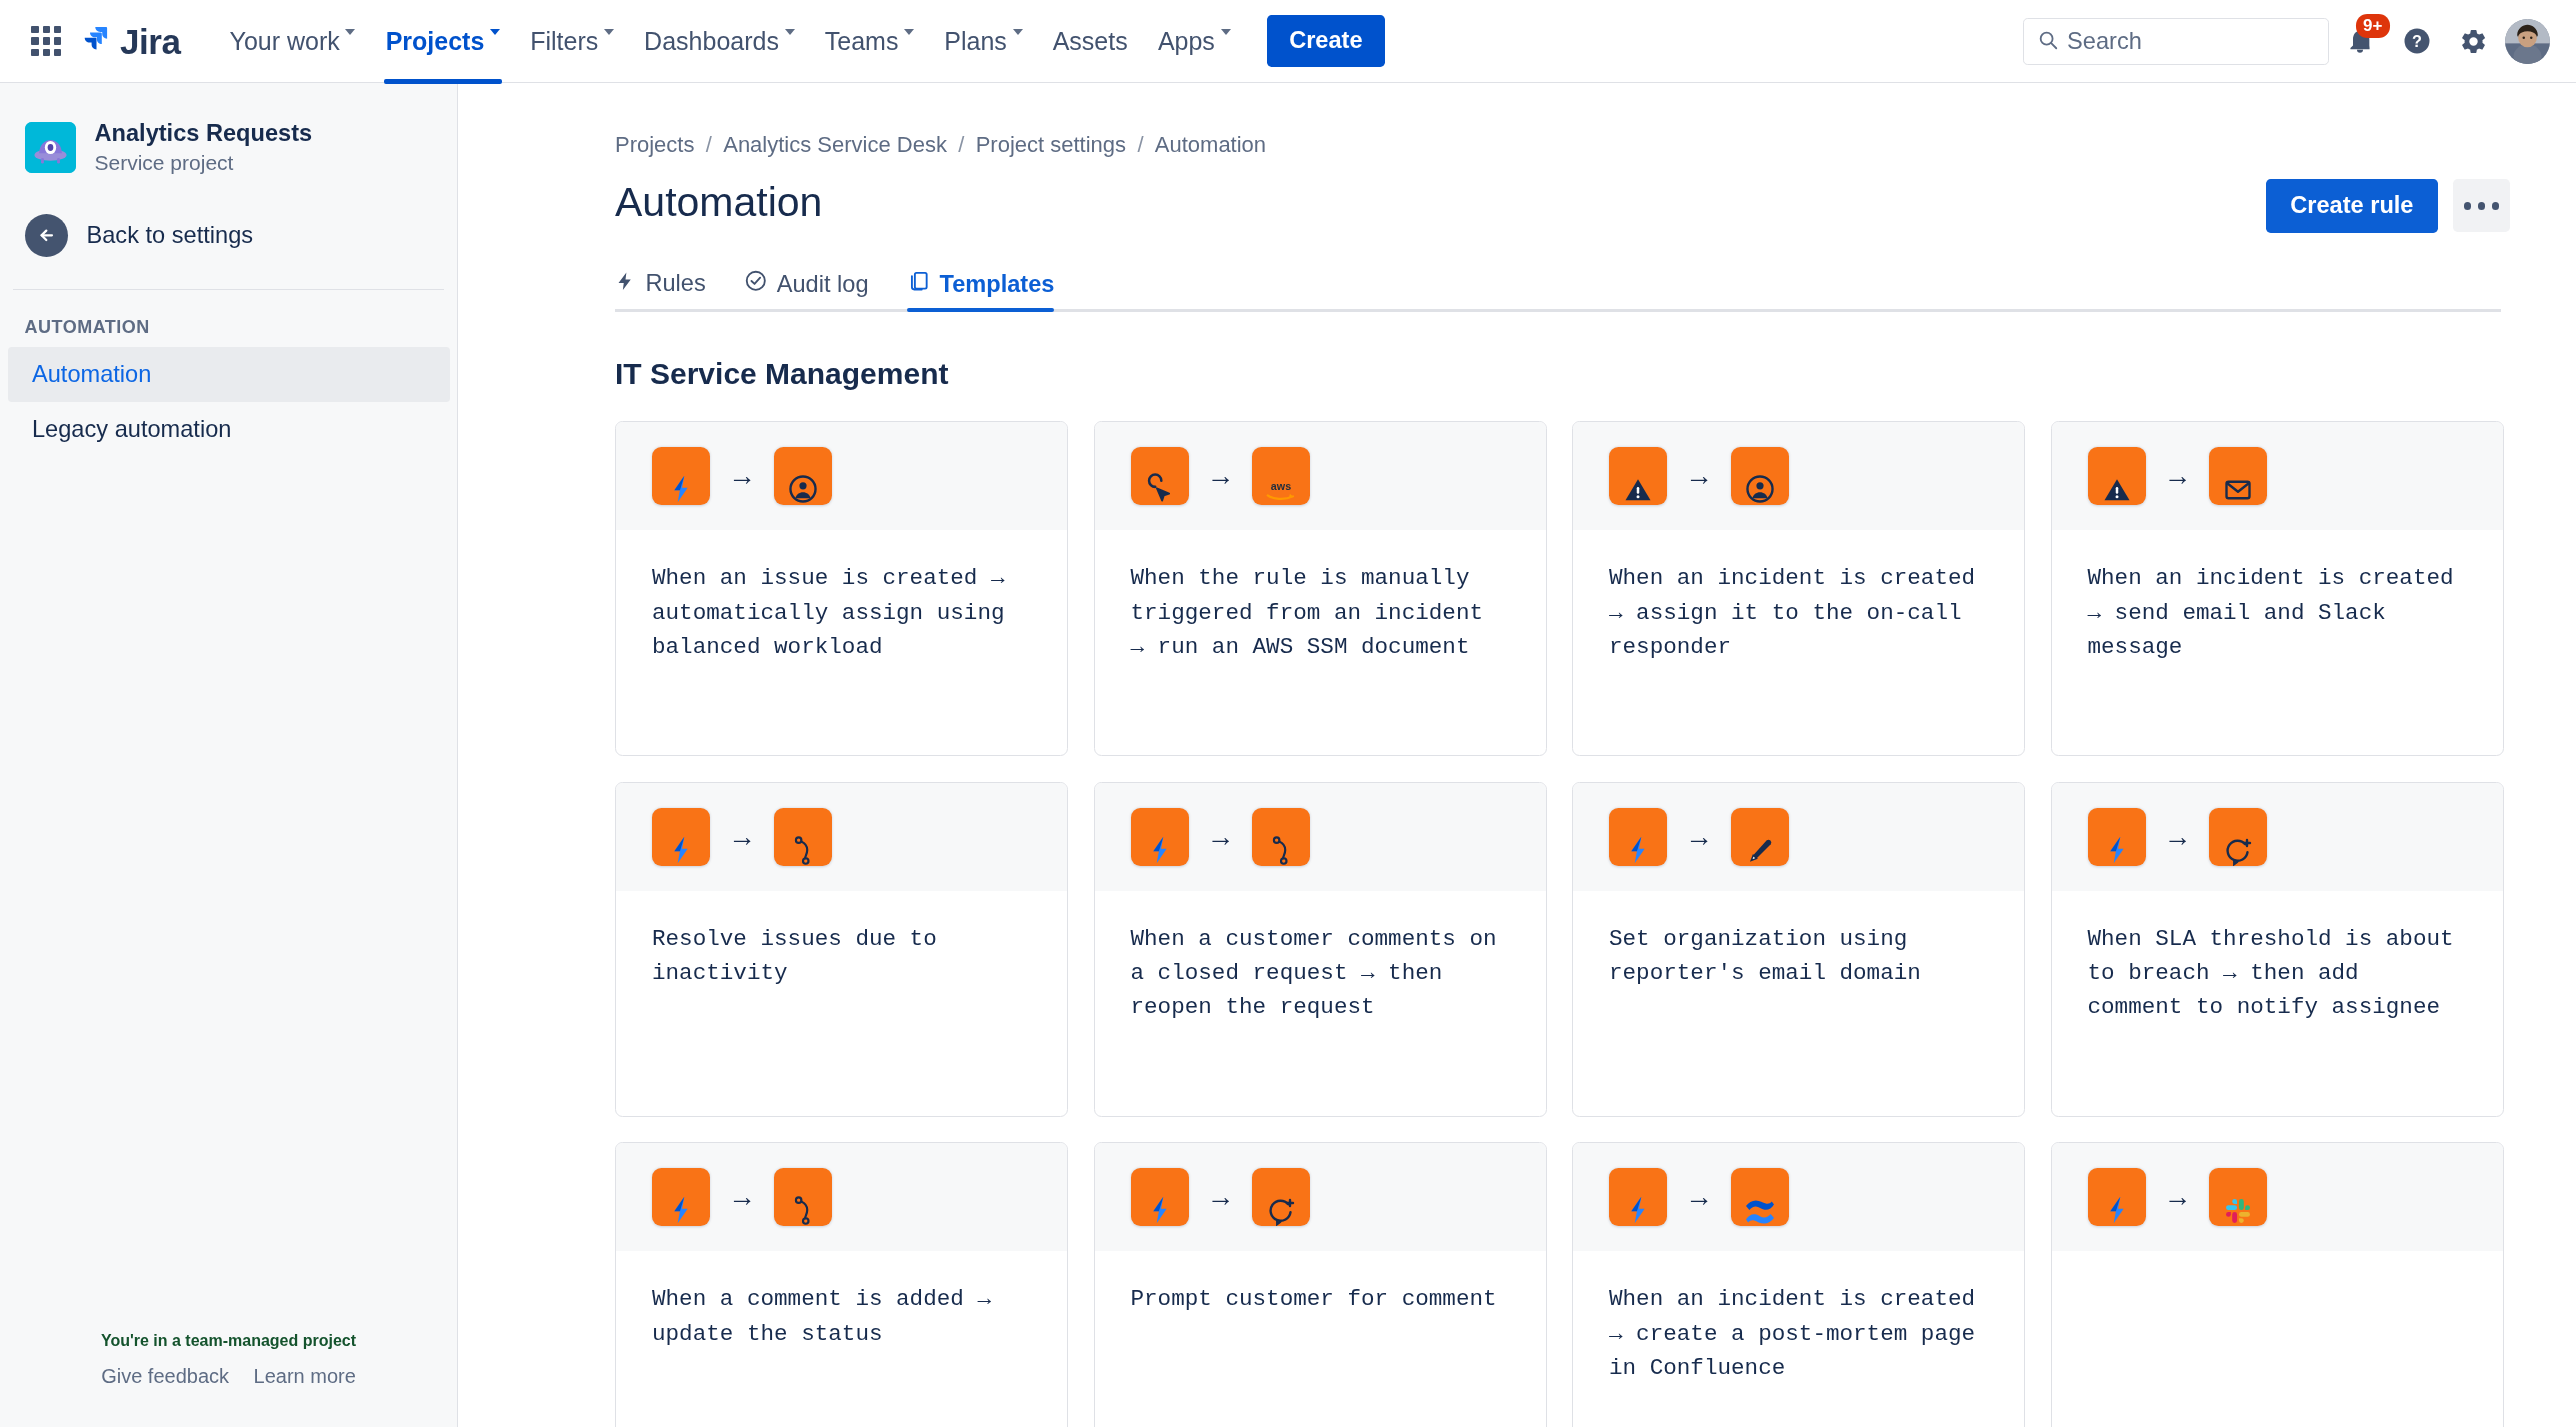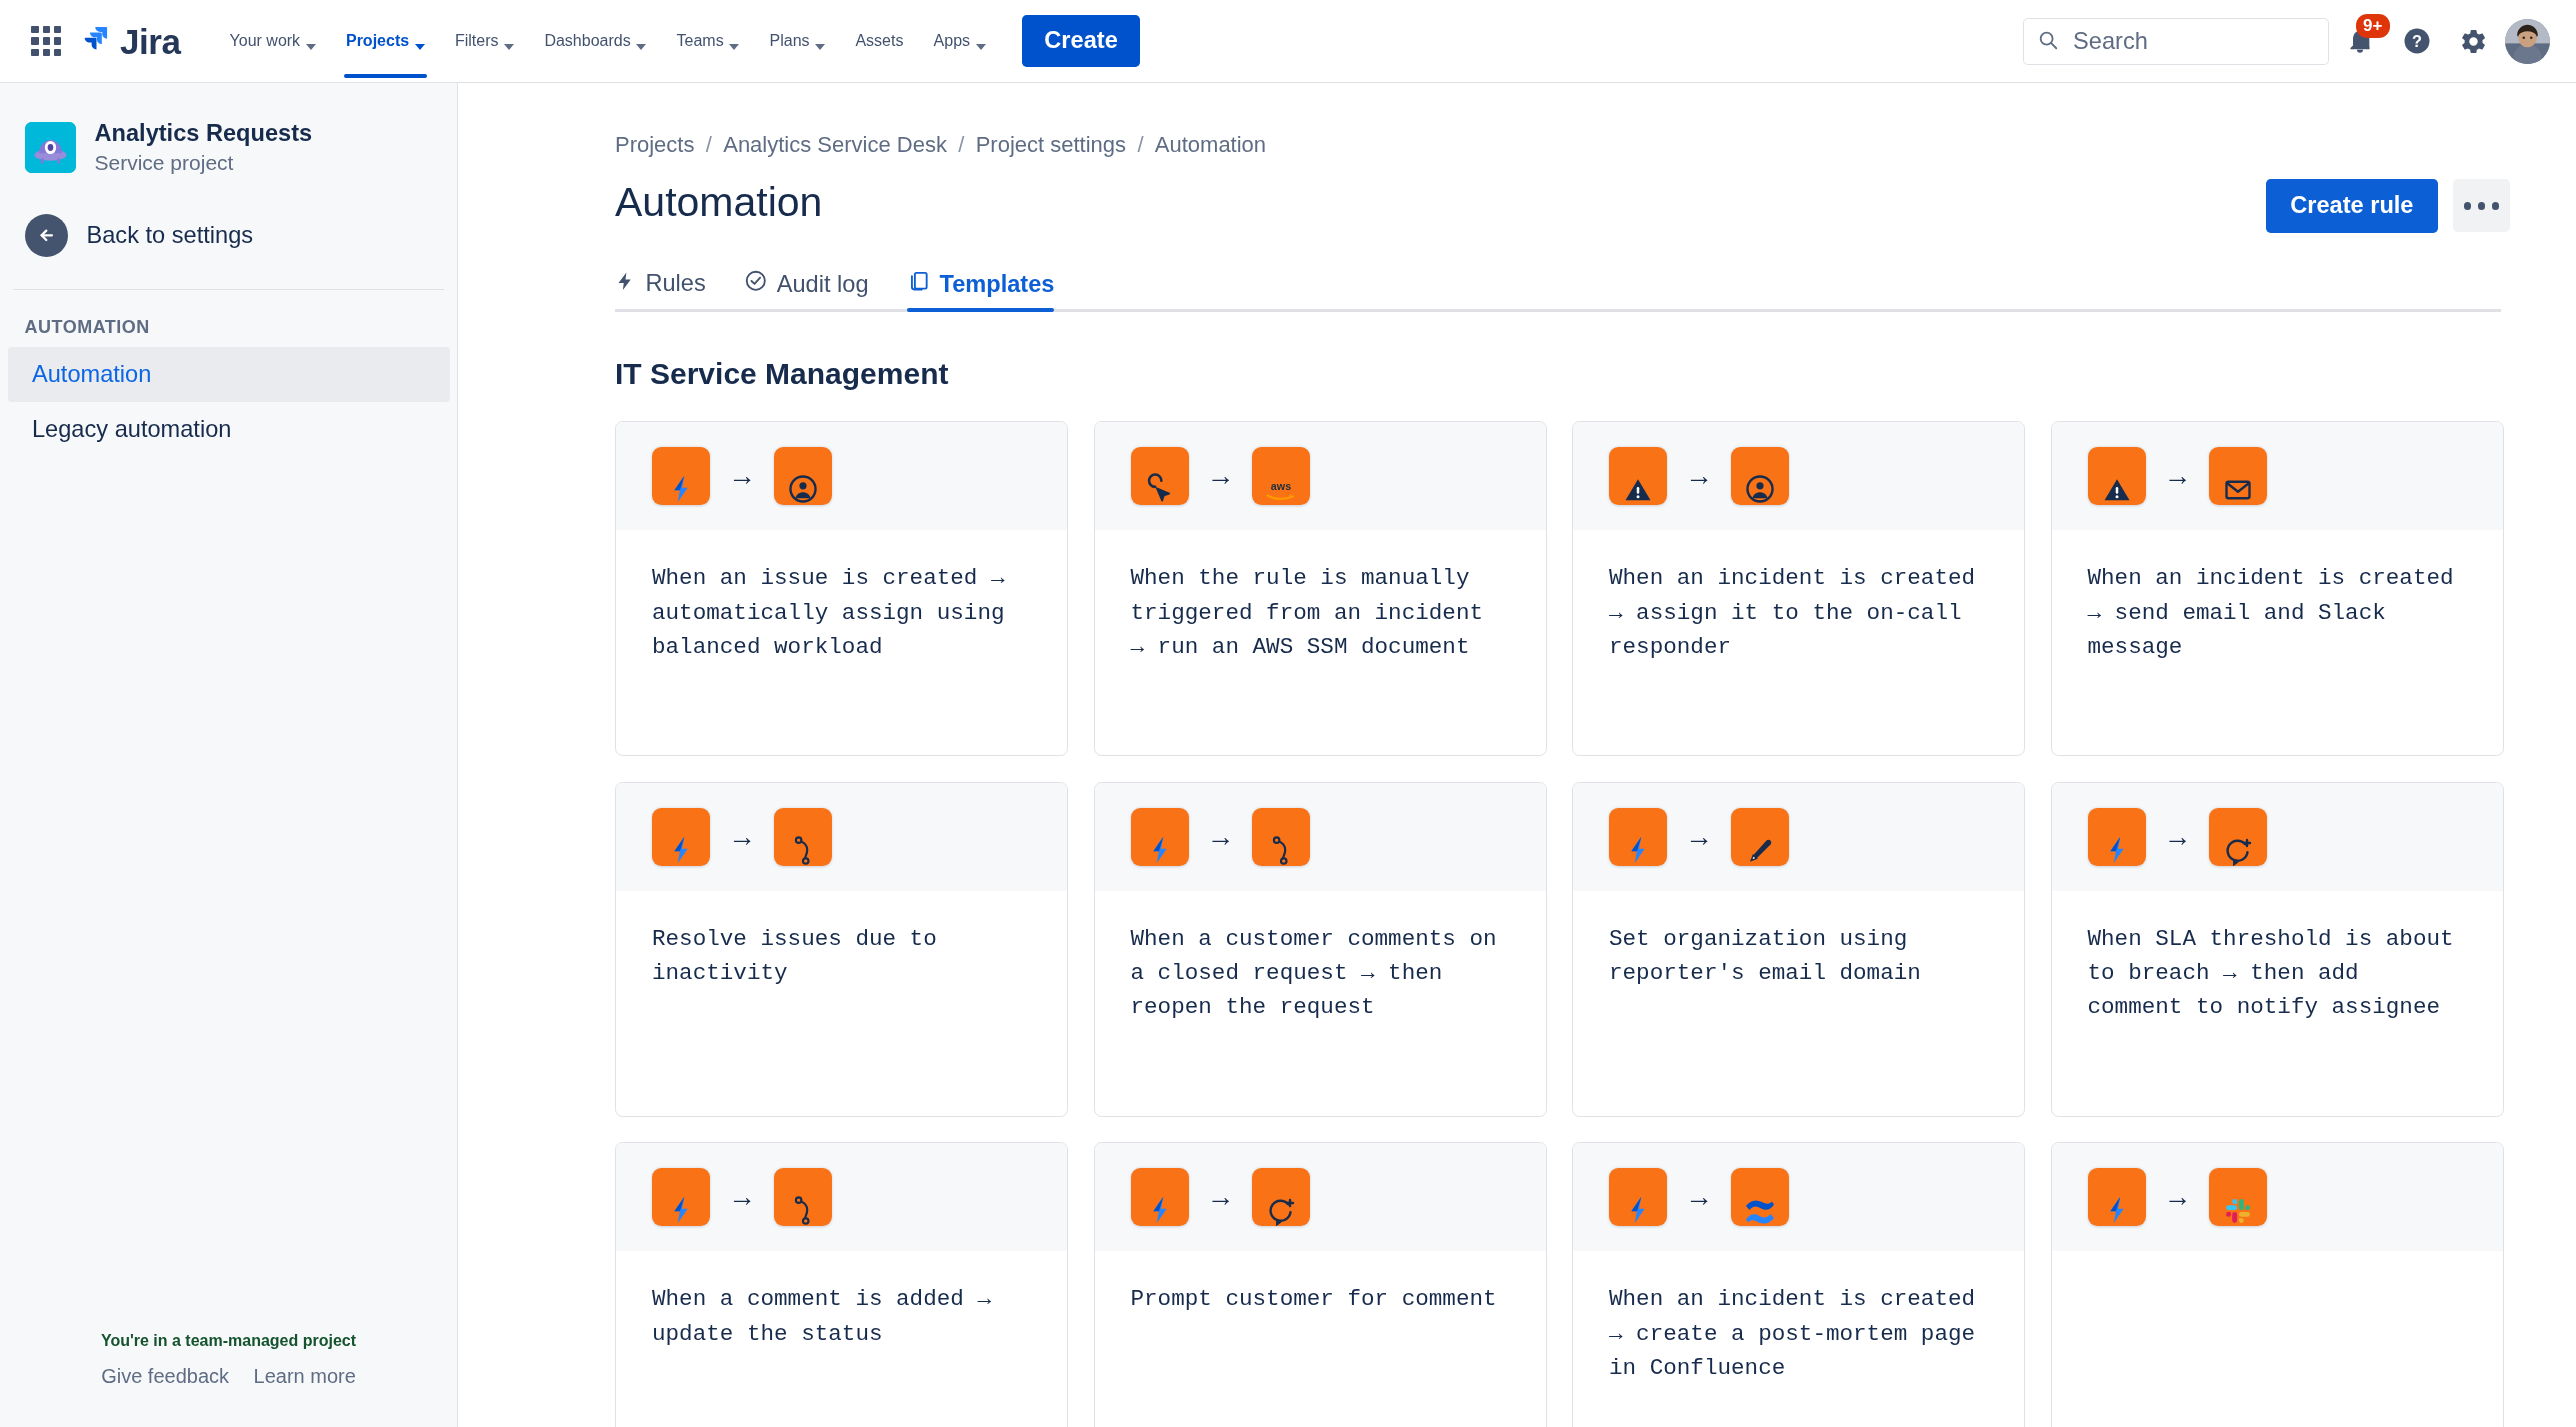--- a/index.html
+++ b/index.html
@@ -29,42 +29,42 @@
     grid-template-rows: repeat(3, 7.5px);
     gap: 3.8px; align-content: center; justify-content: center;
     cursor: pointer; border-radius: 4.7px;
   }
   .apps-grid i { background: #42526E; width: 7.5px; height: 7.5px; border-radius: 0.9px; display:block;}
   .jira-logo { display: flex; align-items: center; gap: 8.5px; margin-left: 13.2px; cursor: pointer; }
   .jira-mark { width: 32px; height: 32px; position: relative; }
   .jira-word { font-size: 35px; font-weight: 600; color: #253858; letter-spacing: -0.5px; line-height: 1; }
   .nav-links { display: flex; align-items: center; margin-left: 36px; gap: 3.8px; }
   .nav-link {
-    display: flex; align-items: flex-end; gap: 5.7px;
-    font-size: 16px; color: #42526E; font-weight: 400;
+    display: flex; align-items: flex-start; gap: 5.7px;
+    font-size: 25px; color: #42526E; font-weight: 400;
     padding: 9.4px 13.2px; border-radius: 4.7px; cursor: pointer;
     position: relative; white-space: nowrap;
   }
   .nav-link.active { color: #0052CC; font-weight: 600; }
   .nav-link.active::after {
     content: ""; position: absolute; left: 11.3px; right: 11.3px; bottom: -19px;
     height: 4.7px; background: #0052CC; border-radius: 1.9px;
   }
   .caret { width: 0; height: 0; border-left: 5.7px solid transparent; border-right: 5.7px solid transparent;
            border-top: 6.6px solid #5E6C84; margin-top: 2.8px; }
   .nav-link.active .caret { border-top-color: #0052CC; }
   .create-btn {
     background: #0052CC; color: #fff; font-size: 23.6px; font-weight: 600;
     padding: 12.3px 22.6px; border-radius: 4.7px; margin-left: 19px; cursor: pointer;
     border: none; font-family: inherit; line-height: 1.15;
   }
   .nav-right { margin-left: auto; display: flex; align-items: center; gap: 5.7px; }
   .searchbox {
     width: 306px; height: 47px; border: 1.9px solid #DFE1E6; border-radius: 4.7px;
-    display: flex; align-items: center; padding: 0 13.2px; gap: 14px; background: #fff;
+    display: flex; align-items: center; padding: 0 13.2px; gap: 8px; background: #fff;
     cursor: text;
   }
   .searchbox input {
     border: none; outline: none; font-size: 23.6px; color: #42526E;
     font-family: inherit; background: transparent; width: 100%;
   }
   .searchbox input::placeholder { color: #5E6C84; }
   .icon-btn {
     width: 51px; height: 51px; border-radius: 50%;
     display: flex; align-items: center; justify-content: center;

